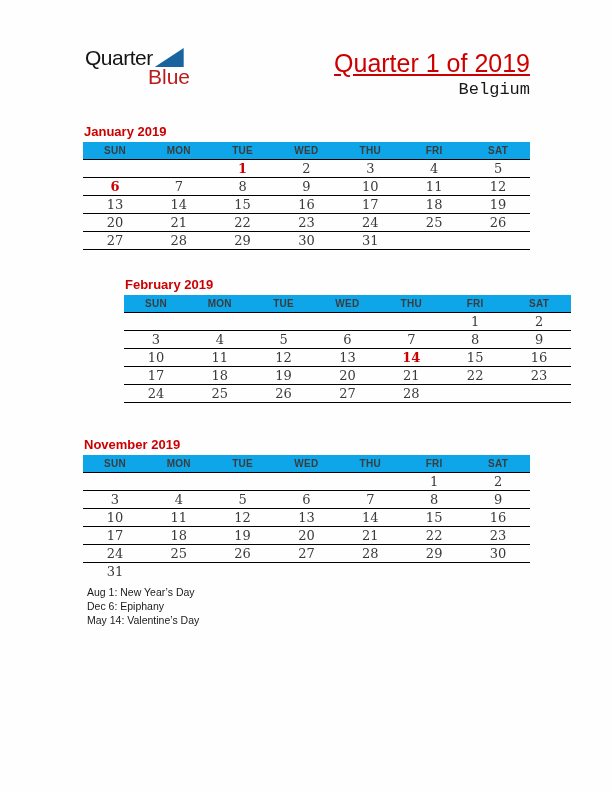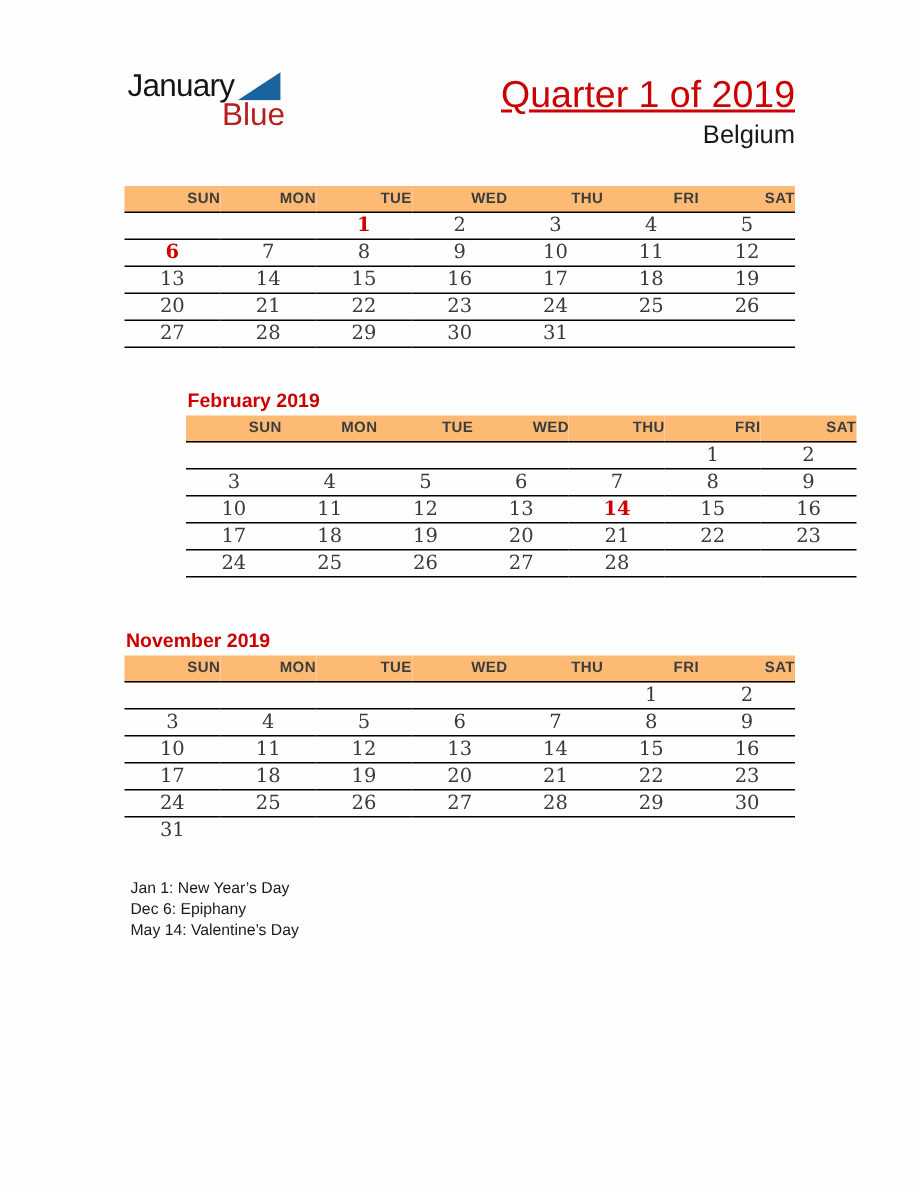--- a/index.html
+++ b/index.html
@@ -14,65 +14,66 @@
   .logo-general { font-size:21px; color:#141414; letter-spacing:-0.5px; line-height:22px; }
   .logo-flag {
     width:29px; height:19px; background:#19649E; margin-left:2px; margin-bottom:2px;
     clip-path:polygon(0 100%, 100% 0, 100% 100%);
   }
   .logo-blue { text-align:right; font-size:21px; color:#b91c1c; line-height:17px; margin-top:-1px; }
 
   
   .titleblock { position:absolute; top:49px; right:82px; text-align:right; }
   .main-title { font-size:25px; color:#CC0000; line-height:29px;text-decoration:underline; }
-  .subtitle { font-size:17px; color:#181818; line-height:23px; }
+  .subtitle { font-size:17px; color:#181818; line-height:23px;font-family:Liberation Mono, monospace; }
 
   
   .months { position:absolute; left:83px; top:124px; width:447px; }
   .month-title { font-size:13px; font-weight:bold; color:#CC0000; line-height:15px; margin:0 0 3px 1px; }
   .month-feb { margin-top:27px;margin-left:41px; }
   .month-mar { margin-top:34px; }
 
   table.cal { width:447px; border-collapse:collapse; table-layout:fixed; }
   table.cal th {
-    background:#fdba74; font-family:"Liberation Sans", sans-serif;
+    background:#0ea5e9; font-family:"Liberation Sans", sans-serif;
     font-size:10px; font-weight:bold; letter-spacing:0.3px; color:#3C3C3C;
-    height:17px; text-align:right; border-bottom:1px solid #000; padding:0;
+    height:17px; text-align:center; border-bottom:1px solid #000; padding:0;
   }
   table.cal td {
     font-family:"DejaVu Serif", "Liberation Serif", serif;
     font-size:13px; color:#3A3A3A; height:17px; text-align:center;
     border-bottom:1px solid #000; padding:0;
   }
   table.cal tr.open td { border-bottom:none; }
   table.cal td.red { color:#CC0000; font-weight:bold; }
 
   
   .holidays { position:absolute; left:87px; top:585px; font-size:10.5px; color:#1a1a1a; line-height:14px; }
 </style>
 </head>
 <body>
 
 <div class="page">
 
   <div class="logo">
     <div class="logo-top">
-      <span class="logo-general">January</span>
+      <span class="logo-general">Quarter</span>
       <span class="logo-flag"></span>
     </div>
     <div class="logo-blue">Blue</div>
   </div>
 
   <div class="titleblock">
     <div class="main-title">Quarter 1 of 2019</div>
     <div class="subtitle">Belgium</div>
   </div>
 
   <div class="months">
     <section class="month month-jan">
+      <div class="month-title">January 2019</div>
       <table class="cal">
           <thead>
             <tr>
               <th>SUN</th>
               <th>MON</th>
               <th>TUE</th>
               <th>WED</th>
               <th>THU</th>
               <th>FRI</th>
               <th>SAT</th>
@@ -258,18 +259,18 @@
               <td></td>
               <td></td>
               <td></td>
             </tr>
           </tbody>
         </table>
     </section>
   </div>
 
   <div class="holidays">
-    <div class="holiday">Jan 1: New Year’s Day</div>
+    <div class="holiday">Aug 1: New Year’s Day</div>
     <div class="holiday">Dec 6: Epiphany</div>
     <div class="holiday">May 14: Valentine’s Day</div>
   </div>
 
 </div>
 
 </body></html>

